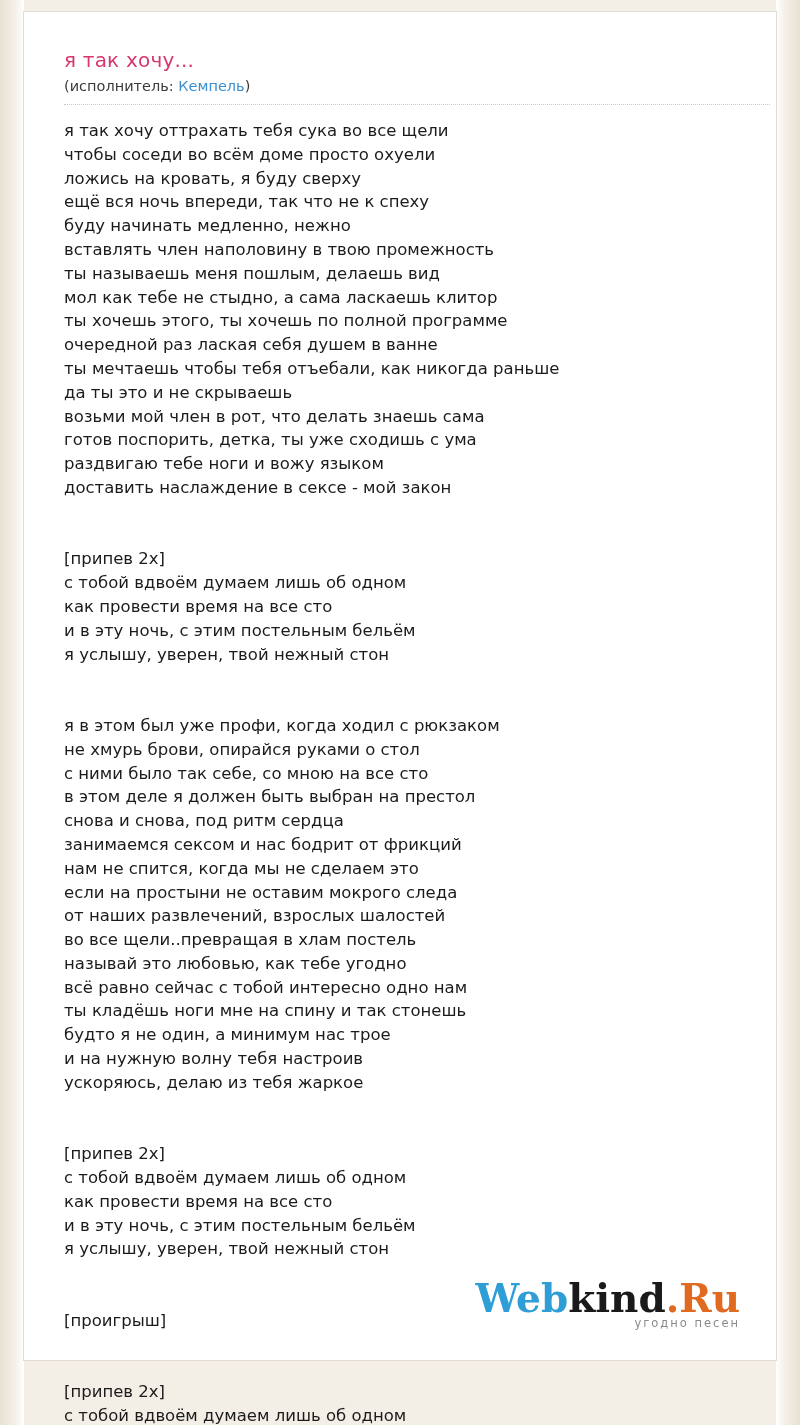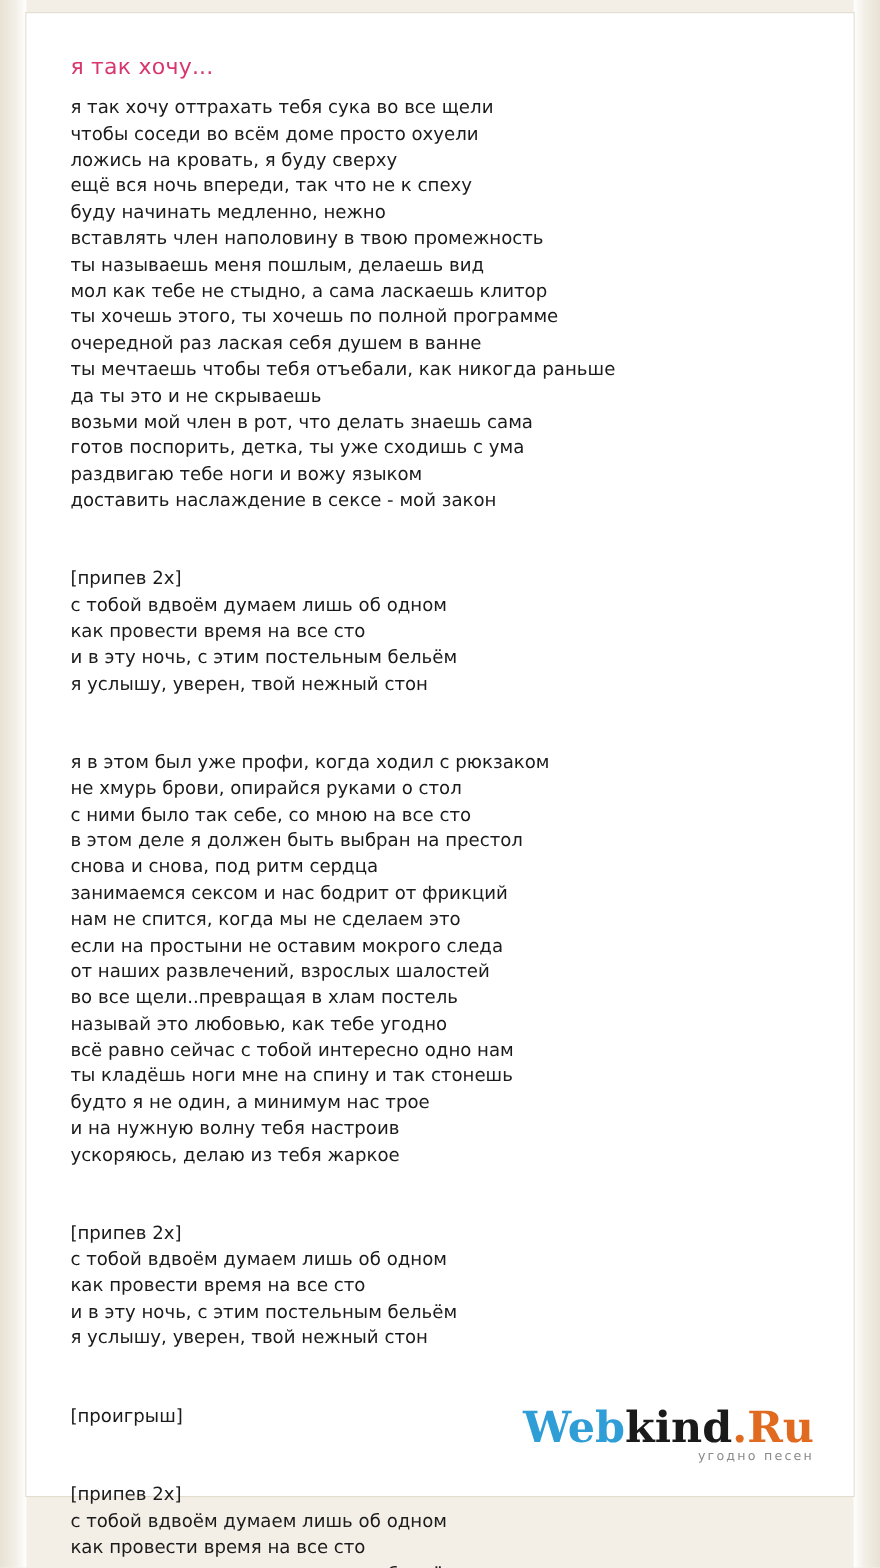--- a/index.html
+++ b/index.html
@@ -98,20 +98,23 @@
 <body>
 
 <div class="edge-left"></div>
 <div class="edge-right"></div>
 
 <div class="page-frame">
   <div class="content">
 
     <h1 class="song-title">я так хочу...</h1>
 
+    <div class="artist-line">
+      <span>(исполнитель: </span><a class="artist-link" href="#">Кемпель</a><span>)</span>
+    </div>
 
     <div class="lyrics">я так хочу оттрахать тебя сука во все щели
 чтобы соседи во всём доме просто охуели
 ложись на кровать, я буду сверху
 ещё вся ночь впереди, так что не к спеху
 буду начинать медленно, нежно
 вставлять член наполовину в твою промежность
 ты называешь меня пошлым, делаешь вид
 мол как тебе не стыдно, а сама ласкаешь клитор
 ты хочешь этого, ты хочешь по полной программе

